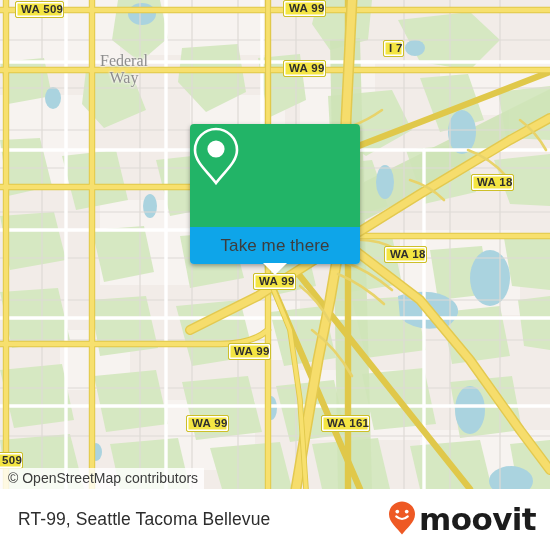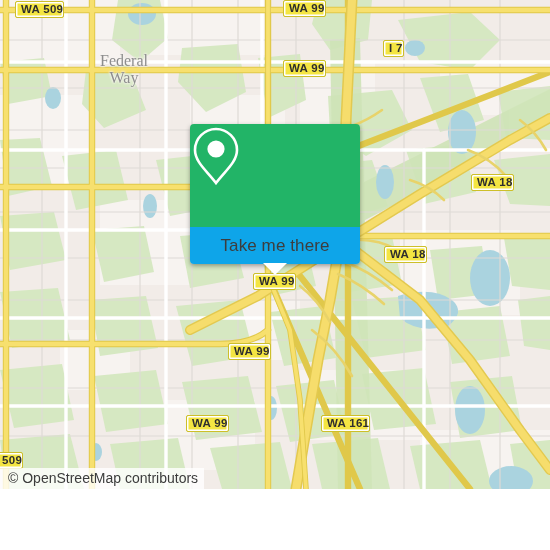--- a/index.html
+++ b/index.html
@@ -307,14 +307,31 @@
       </div>
       <div class="card-bottom">
         <span class="label">Take me there</span>
         <span class="card-tip"></span>
       </div>
     </div>
 
     <div class="attribution">© OpenStreetMap contributors</div>
   </div>
 
+  <div class="footer">
+
+    <div class="footer-inner">
+      <div class="footer-title">RT-99, Seattle Tacoma Bellevue</div>
+      <div class="brand">
+        <span>
+          <svg width="30" height="36" viewBox="0 0 30 36">
+            <path d="M15 1.5 C7.8 1.5 2 7.2 2 14.2 C2 22.5 10.3 28 15 34.5 C19.7 28 28 22.5 28 14.2 C28 7.2 22.2 1.5 15 1.5 Z" fill="#ee5924"></path>
+            <circle cx="10.3" cy="11.6" r="1.85" fill="#ffffff"></circle>
+            <circle cx="19.7" cy="11.6" r="1.85" fill="#ffffff"></circle>
+            <path d="M9.2 16.4 Q15 21.6 20.8 16.4" stroke="#ffffff" stroke-width="2.1" fill="none" stroke-linecap="round"></path>
+          </svg>
+        </span>
+        <span class="brand-word">moovit</span>
+      </div>
+    </div>
+  </div>
 
 </div>
 
 </body></html>

